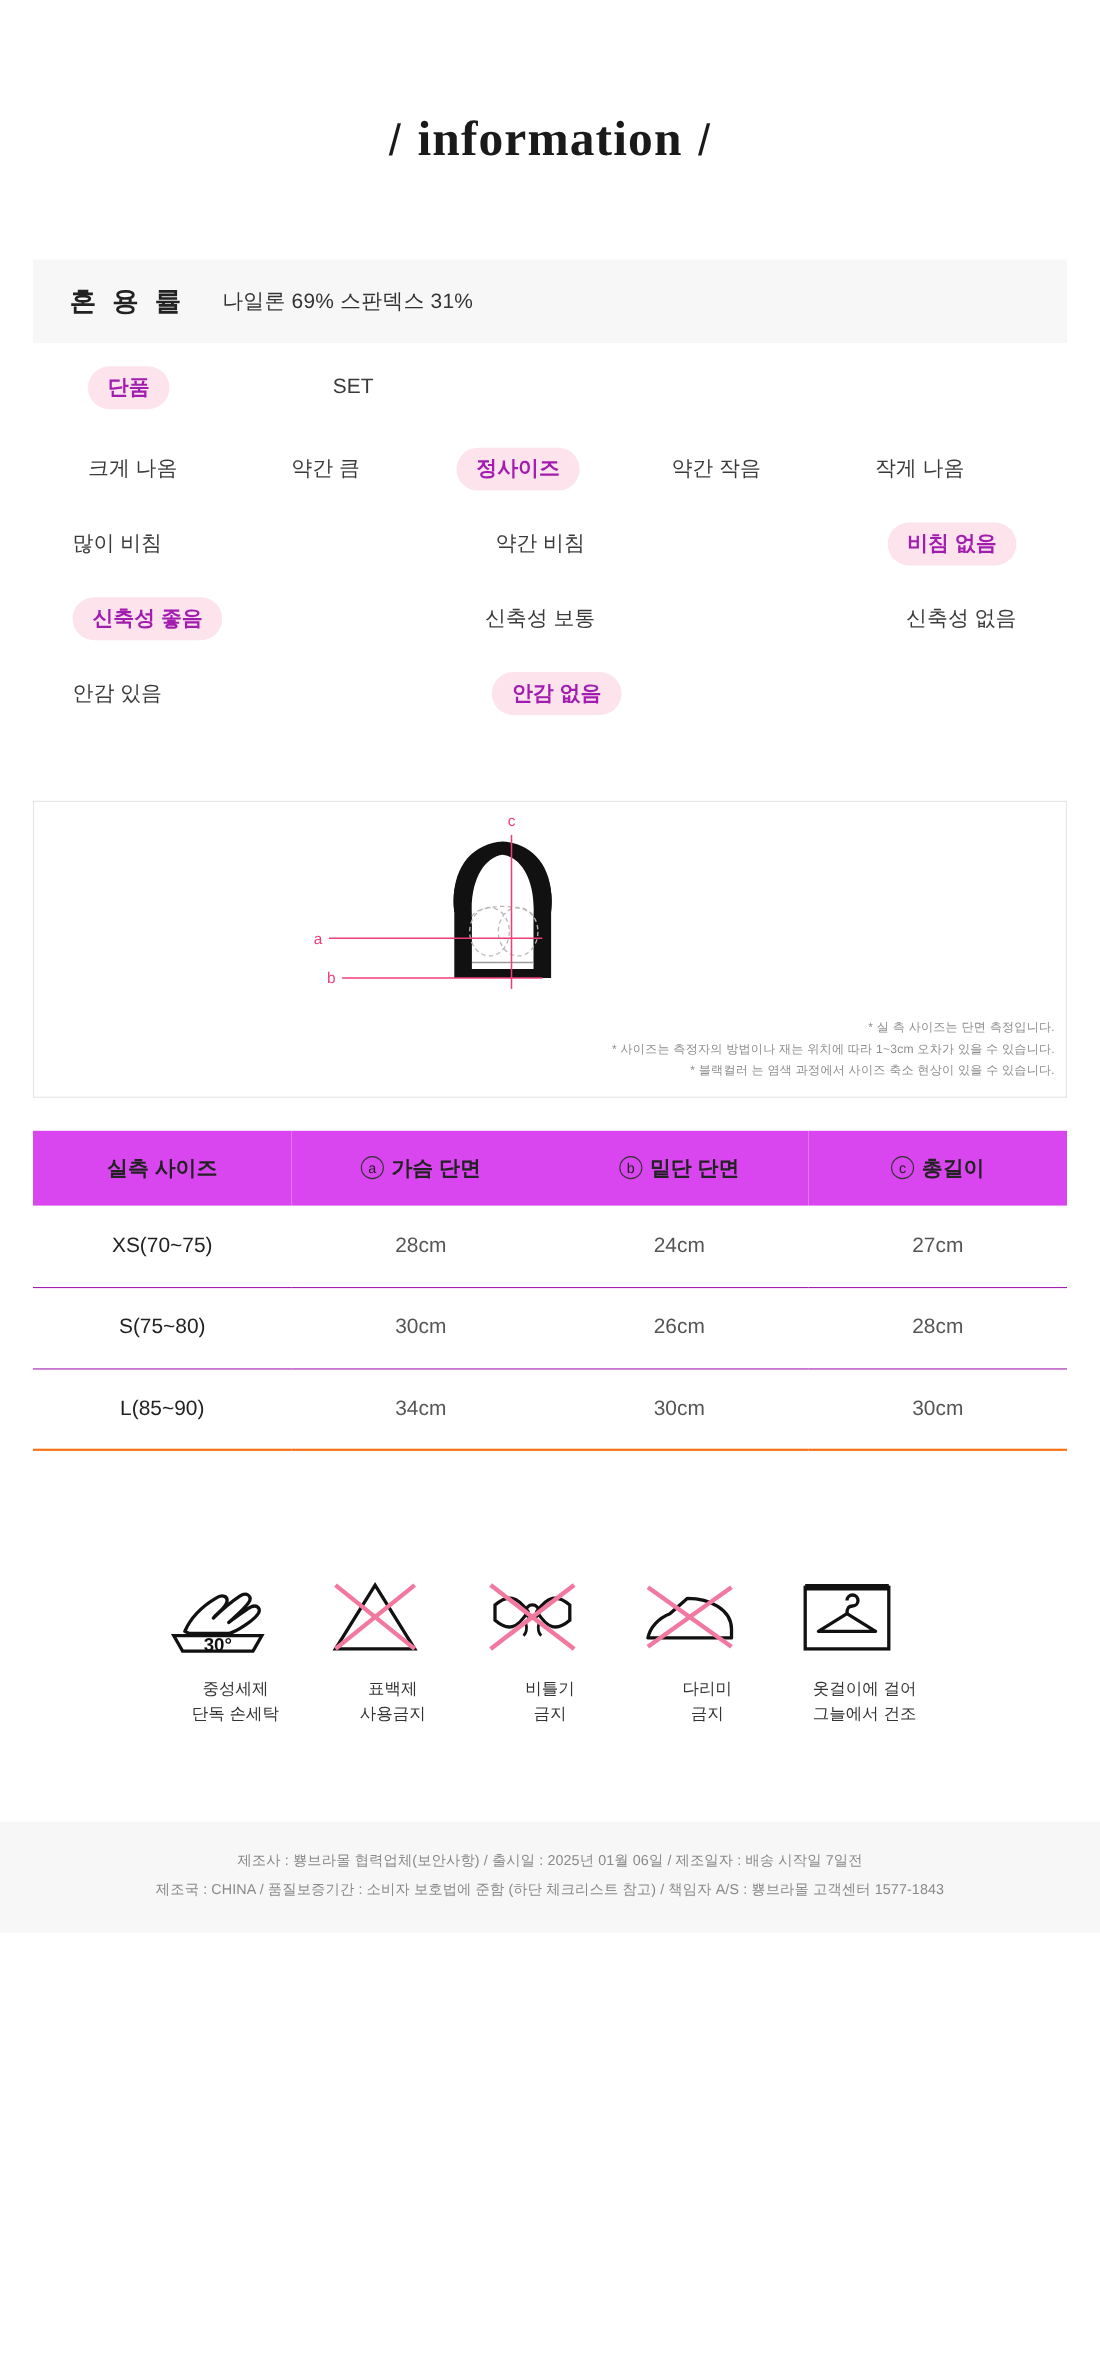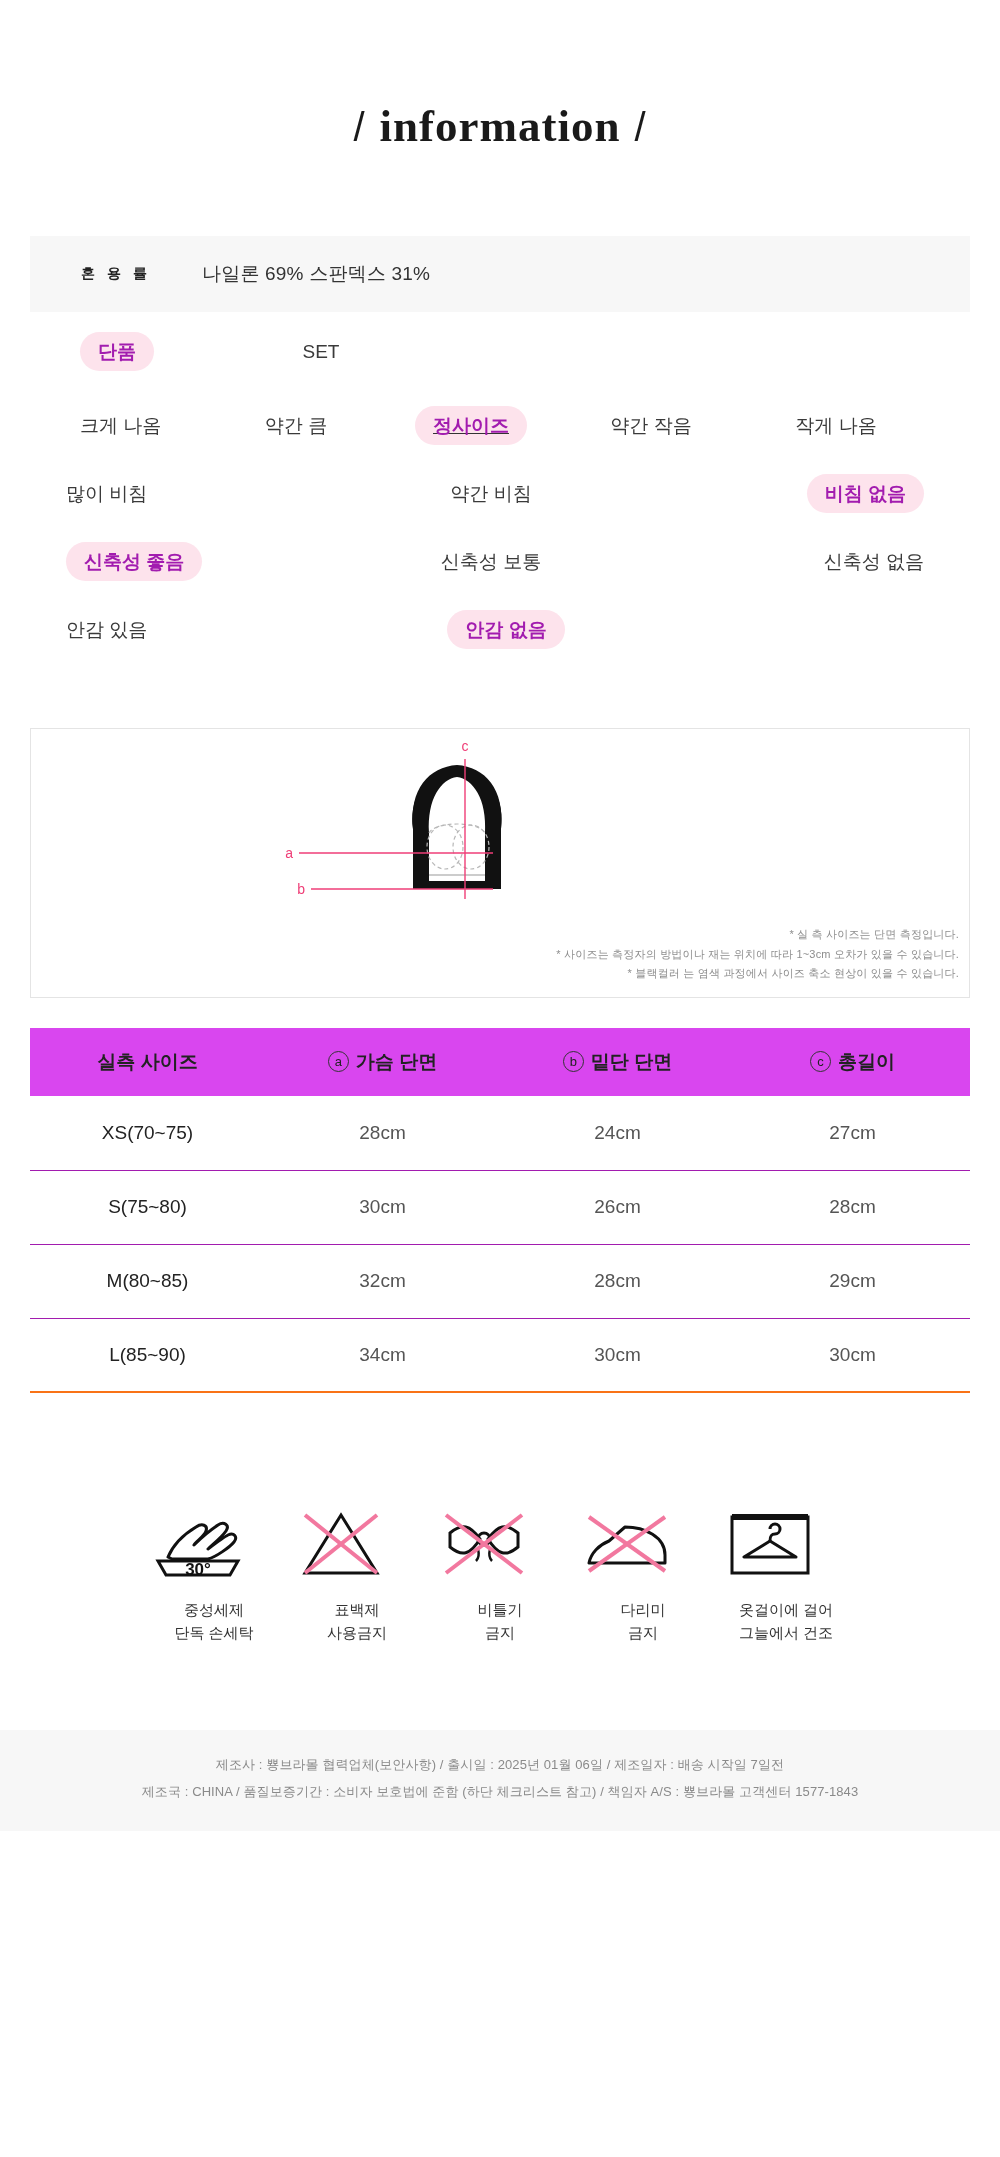--- a/index.html
+++ b/index.html
@@ -55,21 +55,21 @@
     align-items: center;
     height: 66px;
   }
   .spec-row.shade {
     background: #f7f7f7;
     height: 76px;
   }
   .spec-label {
     width: 172px;
     text-align: center;
-    font-size: 14px;
+    font-size: 24px;
     font-weight: 700;
     letter-spacing: 4px;
     color: #222;
   }
   .spec-value {
     font-size: 19px;
     color: #333;
     letter-spacing: 0.2px;
   }
 
@@ -88,21 +88,21 @@
   .opt.pill {
     background: #fde3ec;
     color: #a21caf;
     border-radius: 20px;
     padding: 9px 18px;
     font-weight: 700;
     margin-top: 42px;
   }
   .c1 { width: 150px; text-align: left; padding-left: 14px;}
   .c2 { width: 160px; }
-  .c3 { width: 190px; text-decoration: underline; }
+  .c3 { width: 190px; }
   .c4 { width: 170px; }
   .c5 { width: 200px; }
 
   
   .diagram-box {
     margin: 64px auto 0 auto;
     width: 940px;
     height: 270px;
     border: 1px solid #e4e4e4;
     position: relative;
@@ -316,26 +316,20 @@
         <td>24cm</td>
         <td>27cm</td>
       </tr>
       <tr>
         <td class="rowhead">S(75~80)</td>
         <td>30cm</td>
         <td>26cm</td>
         <td>28cm</td>
       </tr>
       <tr>
-        <td class="rowhead">M(80~85)</td>
-        <td>32cm</td>
-        <td>28cm</td>
-        <td>29cm</td>
-      </tr>
-      <tr>
         <td class="rowhead">L(85~90)</td>
         <td>34cm</td>
         <td>30cm</td>
         <td>30cm</td>
       </tr>
     </tbody>
   </table>
 
   <div class="care-row">
 

